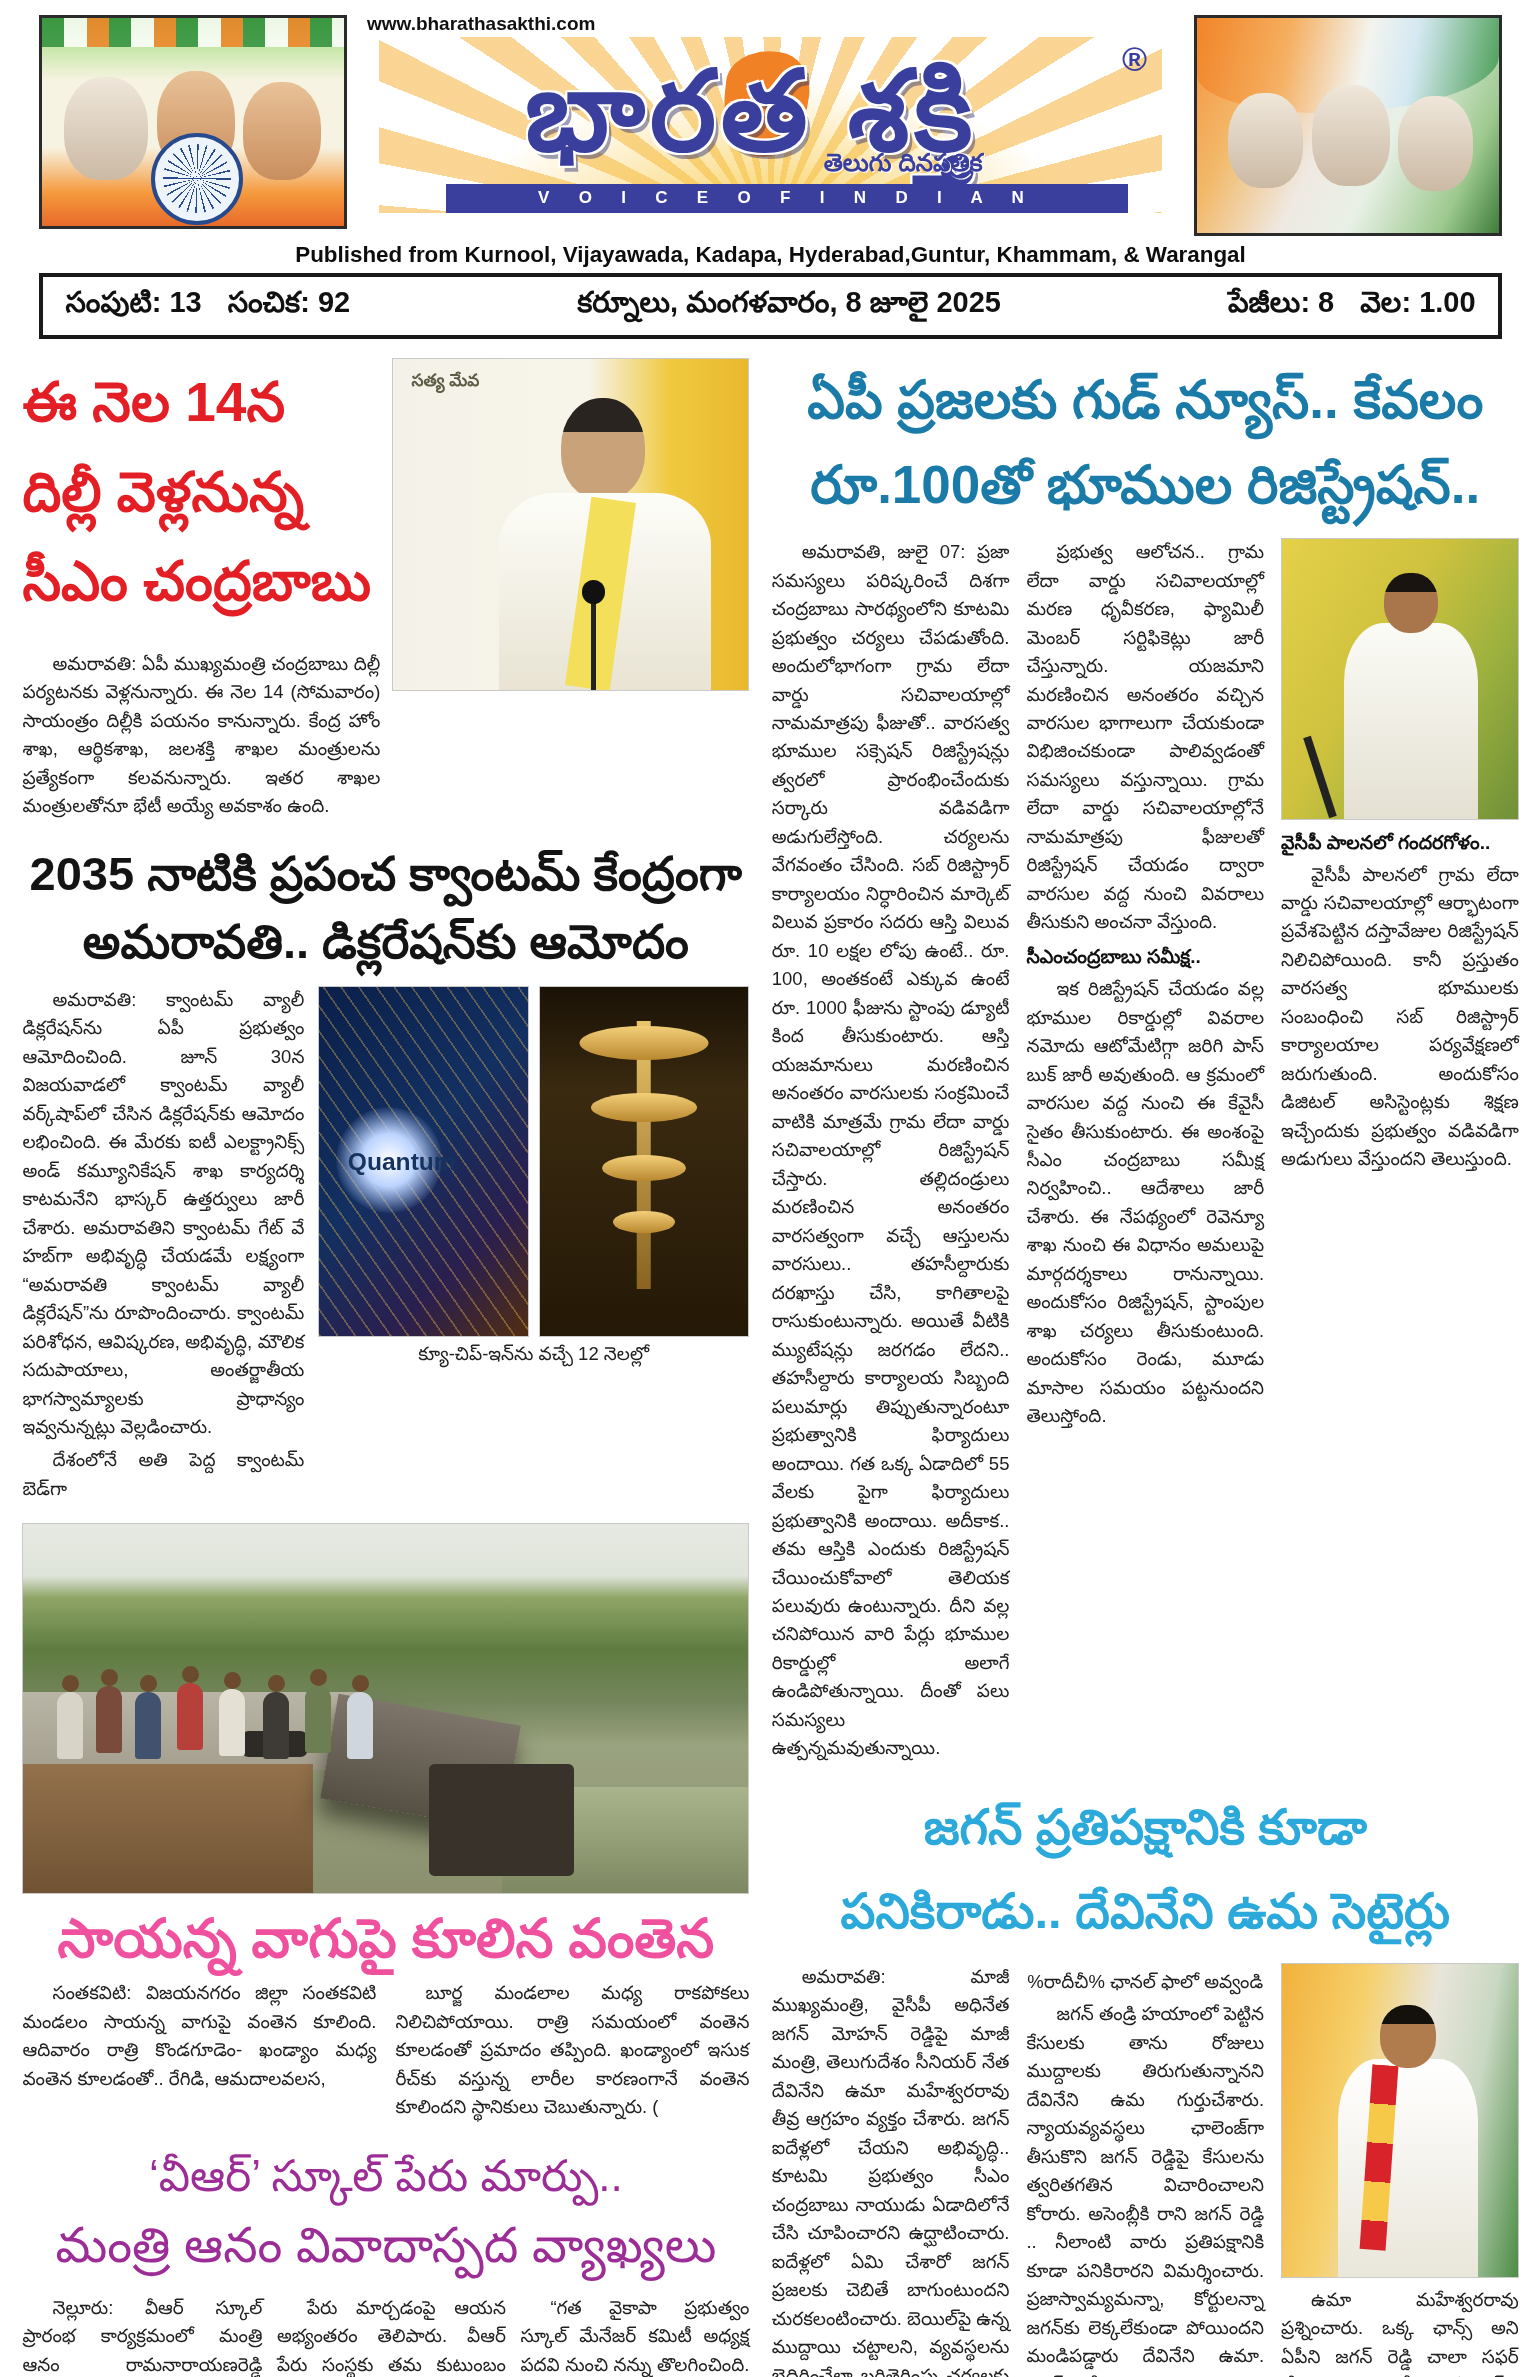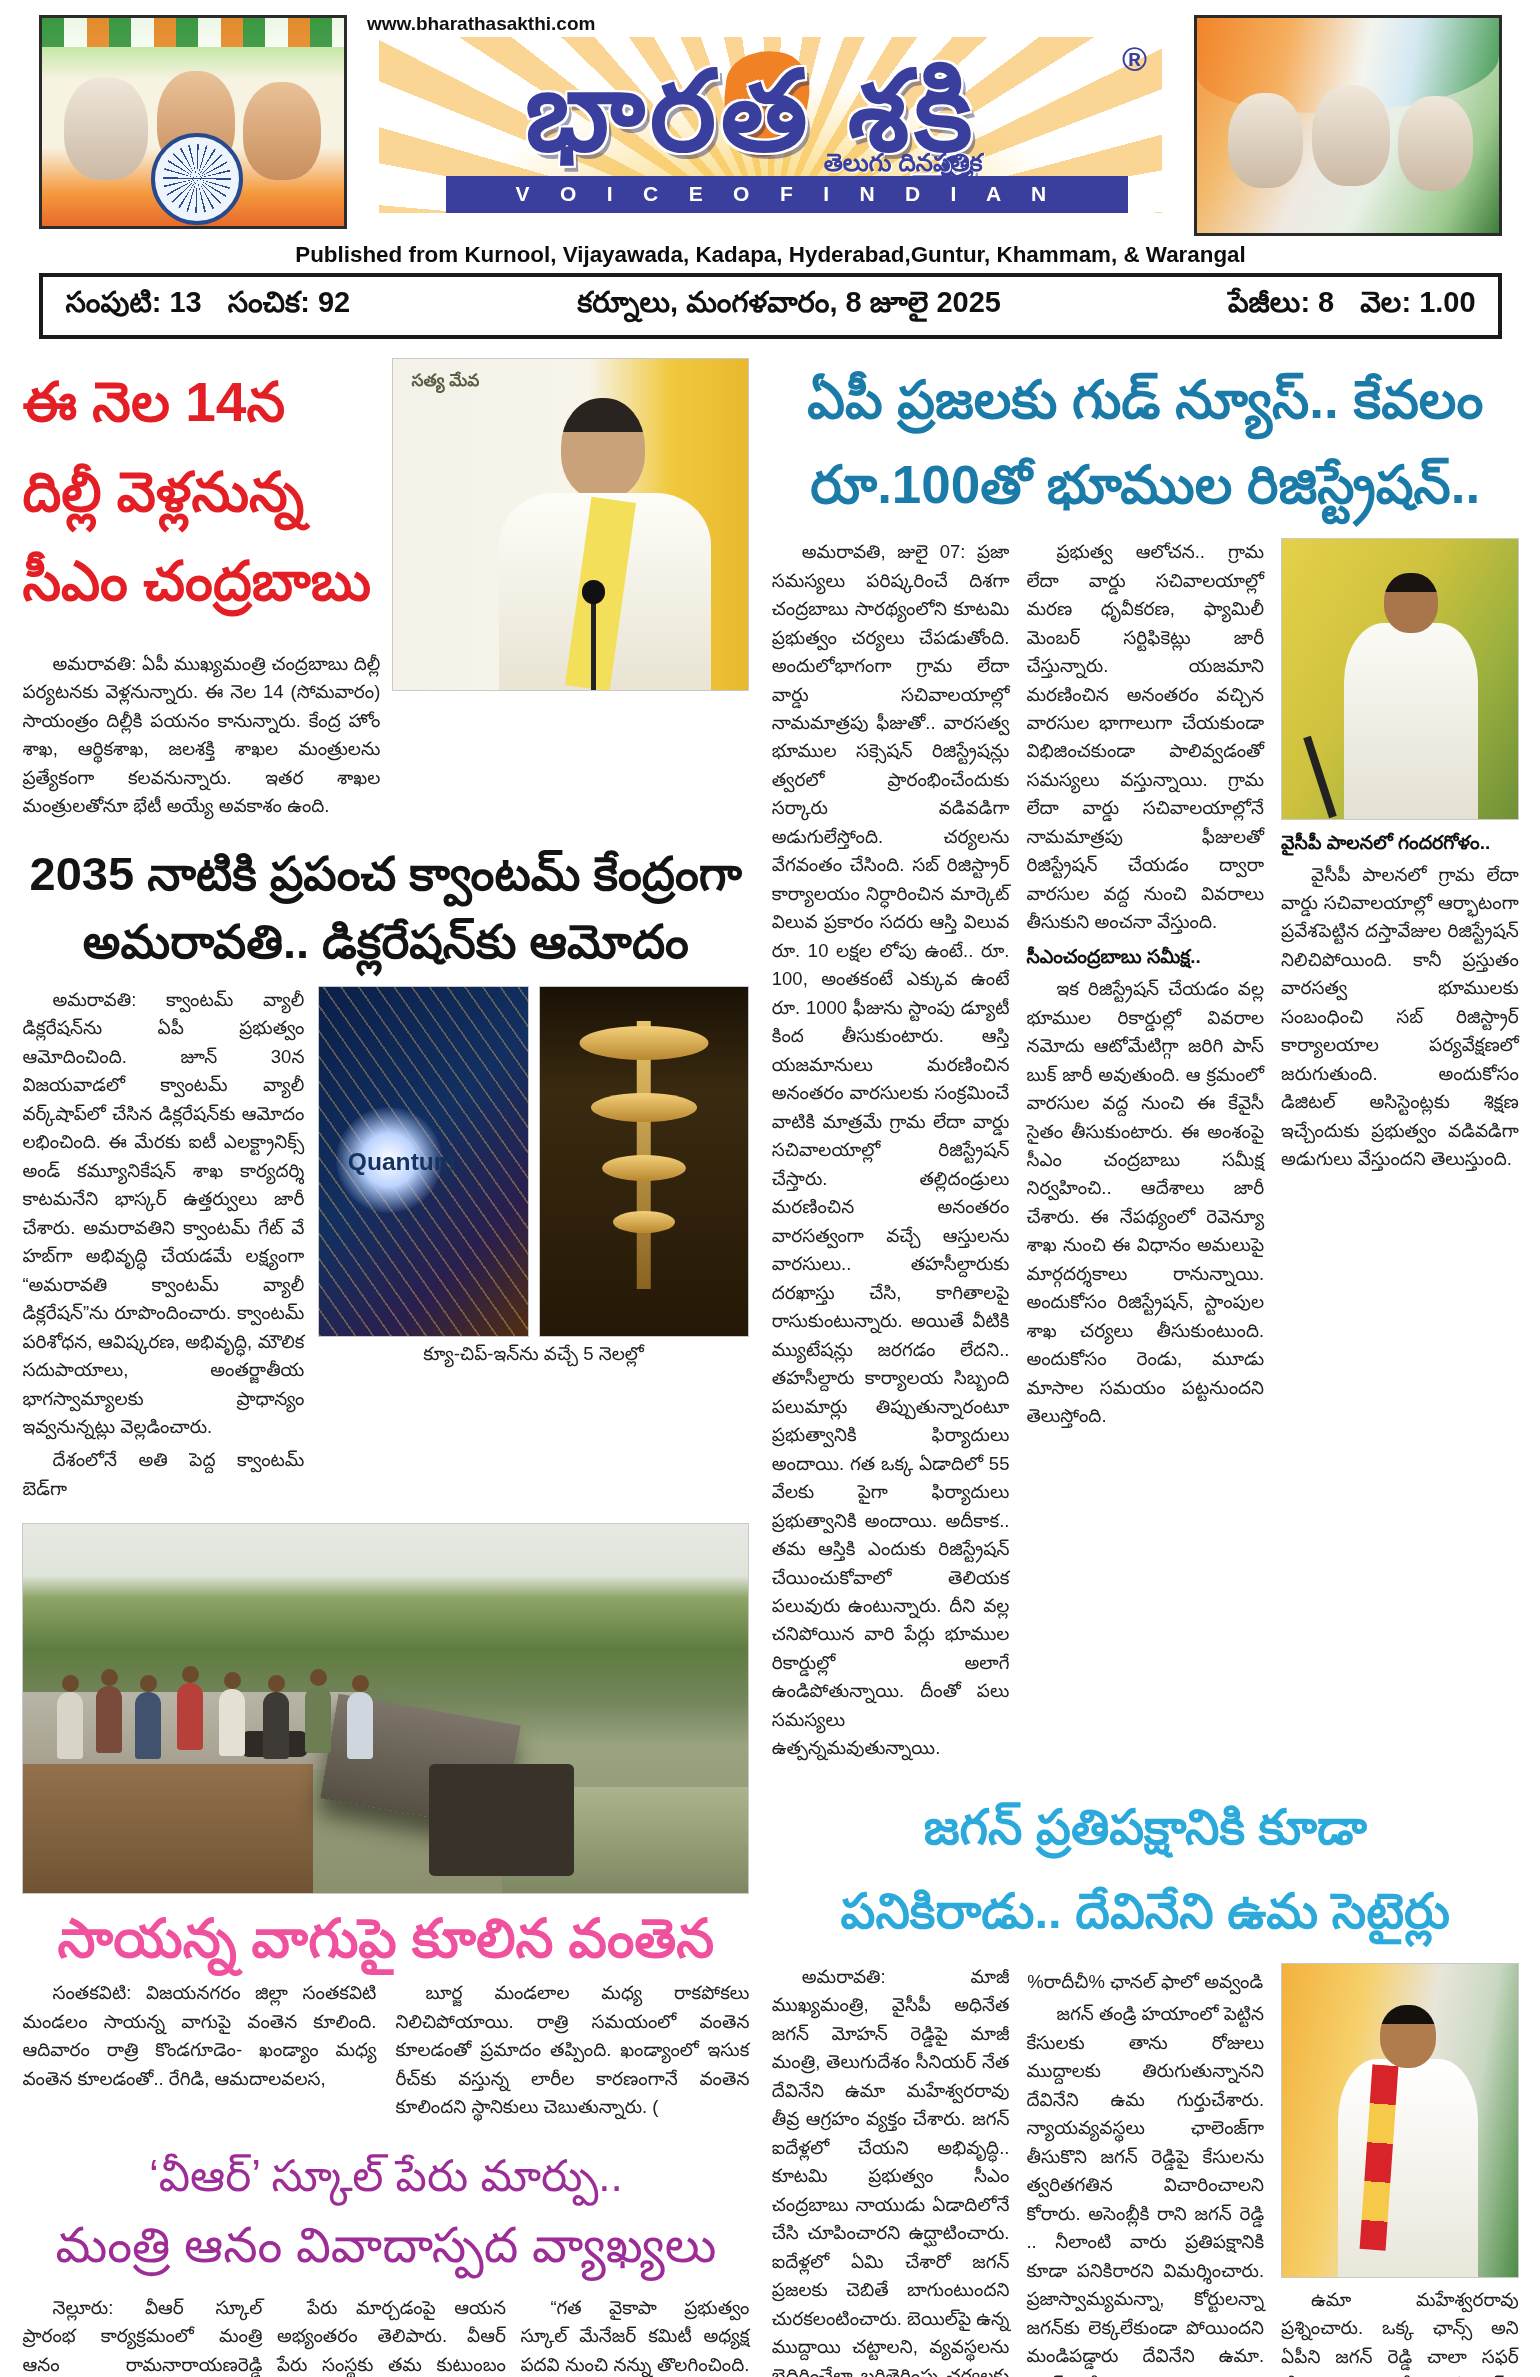--- a/index.html
+++ b/index.html
@@ -31,22 +31,22 @@
        radial-gradient(ellipse at 50% 108%, rgba(247,201,72,.9) 0%, rgba(247,201,72,0) 55%),
        repeating-conic-gradient(from 248deg at 50% 115%, rgba(246,178,58,.55) 0deg 5deg, rgba(255,255,255,0) 5deg 11deg);}
   .india-map{position:absolute;left:44%;top:8%;width:84px;height:106px;background:#f08124;
      border-radius:58% 42% 52% 48% / 34% 40% 66% 60%;transform:rotate(6deg);}
   .logo-text{position:absolute;left:0;right:39px;top:19px;text-align:center;
      font-size:112px;font-weight:bold;color:#3a3f9e;letter-spacing:4.5px;line-height:1;
      text-shadow:-2.2px -2.2px 0 #fff,2.2px -2.2px 0 #fff,-2.2px 2.2px 0 #fff,2.2px 2.2px 0 #fff,4.5px 5.6px 0 rgba(40,44,110,.45);}
   .logo-reg{position:absolute;right:14.5px;top:3.4px;font-size:34px;font-weight:bold;color:#3a3f9e;}
   .logo-tagline{position:absolute;right:179px;bottom:30px;font-size:24.6px;font-weight:bold;color:#3a3f9e;
      text-shadow:1.1px 1.1px 0 #fff;}
-  .voice-bar{position:absolute;left:67px;right:34px;bottom:0;height:37px;background:#3a3f9e;
-     color:#fff;font-size:21px;font-weight:bold;letter-spacing:12.3px;display:flex;align-items:center;justify-content:center;}
+  .voice-bar{position:absolute;left:67px;right:34px;bottom:0;height:29px;background:#3a3f9e;
+     color:#fff;font-size:17px;font-weight:bold;letter-spacing:12.3px;display:flex;align-items:center;justify-content:center;}
 
   .published-line{text-align:center;font-weight:bold;font-size:22.4px;margin:3.4px 0 5.6px 0;color:#0d0d0d;}
 
   .date-bar{margin:0 39px;border:4.5px solid #1a1a1a;display:flex;align-items:center;
      justify-content:space-between;padding:9px 22.4px;font-weight:bold;font-size:29px;color:#111;}
   .date-bar .grp{display:flex;gap:26px;}
 
   
   .main{display:grid;grid-template-columns:727px 747px;gap:22.4px;padding:19px 22.4px 22.4px 22.4px;}
   .colL,.colR{display:flex;flex-direction:column;}
@@ -210,21 +210,21 @@
                 <div class="q-label">Quantum</div>
               </div>
               <div class="photo-frame ph-mach">
                 <div class="stem"></div>
                 <div class="disc" style="top:39px;width:129px;height:34px;"></div>
                 <div class="disc" style="top:106px;width:106px;height:29px;"></div>
                 <div class="disc" style="top:168px;width:84px;height:26px;"></div>
                 <div class="disc" style="top:224px;width:62px;height:22.4px;"></div>
               </div>
             </div>
-            <div class="q-caption">క్యూ-చిప్-ఇన్‌ను వచ్చే 5 నెలల్లో</div>
+            <div class="q-caption">క్యూ-చిప్-ఇన్‌ను వచ్చే 12 నెలల్లో</div>
           </div>
         </div>
       </div>
 
       <div class="photo-frame ph-bridge">
         <div class="bp-road"></div>
         <div class="bp-water"></div>
         <div class="bp-bank"></div>
         <div class="bp-slab"></div>
         <div class="bp-gap"></div>

